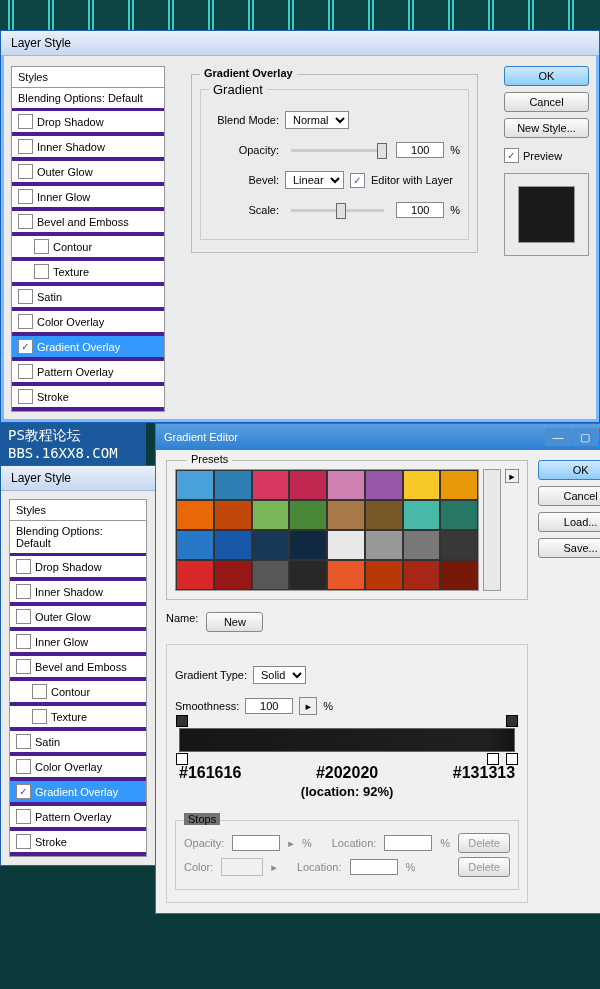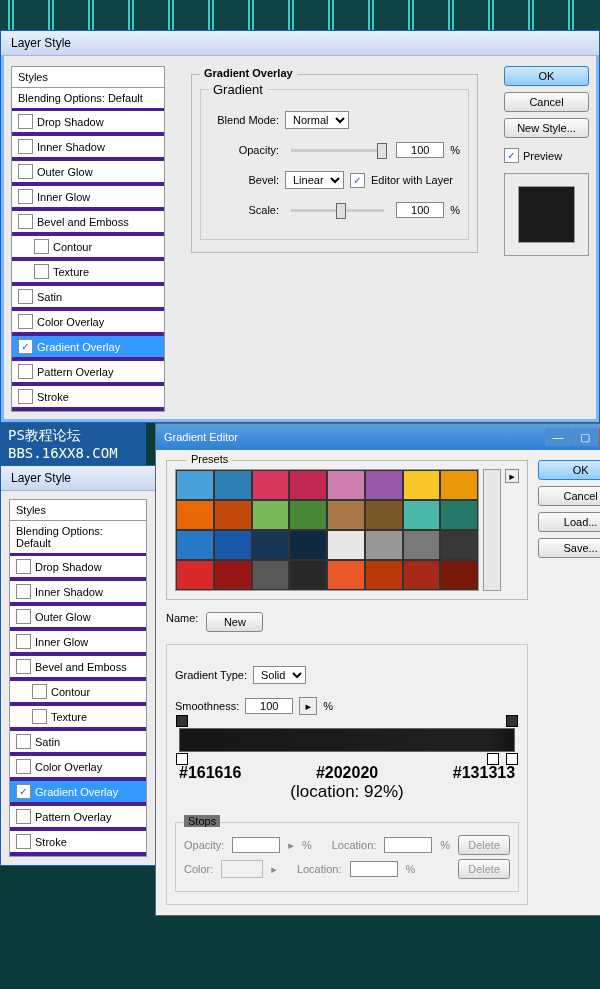--- a/index.html
+++ b/index.html
@@ -306,21 +306,21 @@
             <div class="stop-handle top" style="left:-4px"></div>
             <div class="stop-handle top" style="right:-4px"></div>
             <div class="stop-handle" style="left:-4px"></div>
             <div class="stop-handle" style="left:92%"></div>
             <div class="stop-handle" style="right:-4px"></div>
           </div>
           <div class="annot" style="display:flex;justify-content:space-between;margin:10px 4px 0">
             <span>#161616</span>
             <span style="text-align:center">
               <span>#202020</span><br>
-              <span style="font-size:17px;font-weight:normal">(location: 92%)</span>
+              <span style="font-size:13px;font-weight:bold">(location: 92%)</span>
             </span>
             <span>#131313</span>
           </div>
           <div class="stops-group">
             <span style="position:absolute;margin-top:-16px;background:#737373;padding:0 4px">Stops</span>
             <div class="stops-row">
               <span>Opacity:</span>
               <input class="num" disabled="" style="">
                 <span>▸</span>
               <span>%</span>

